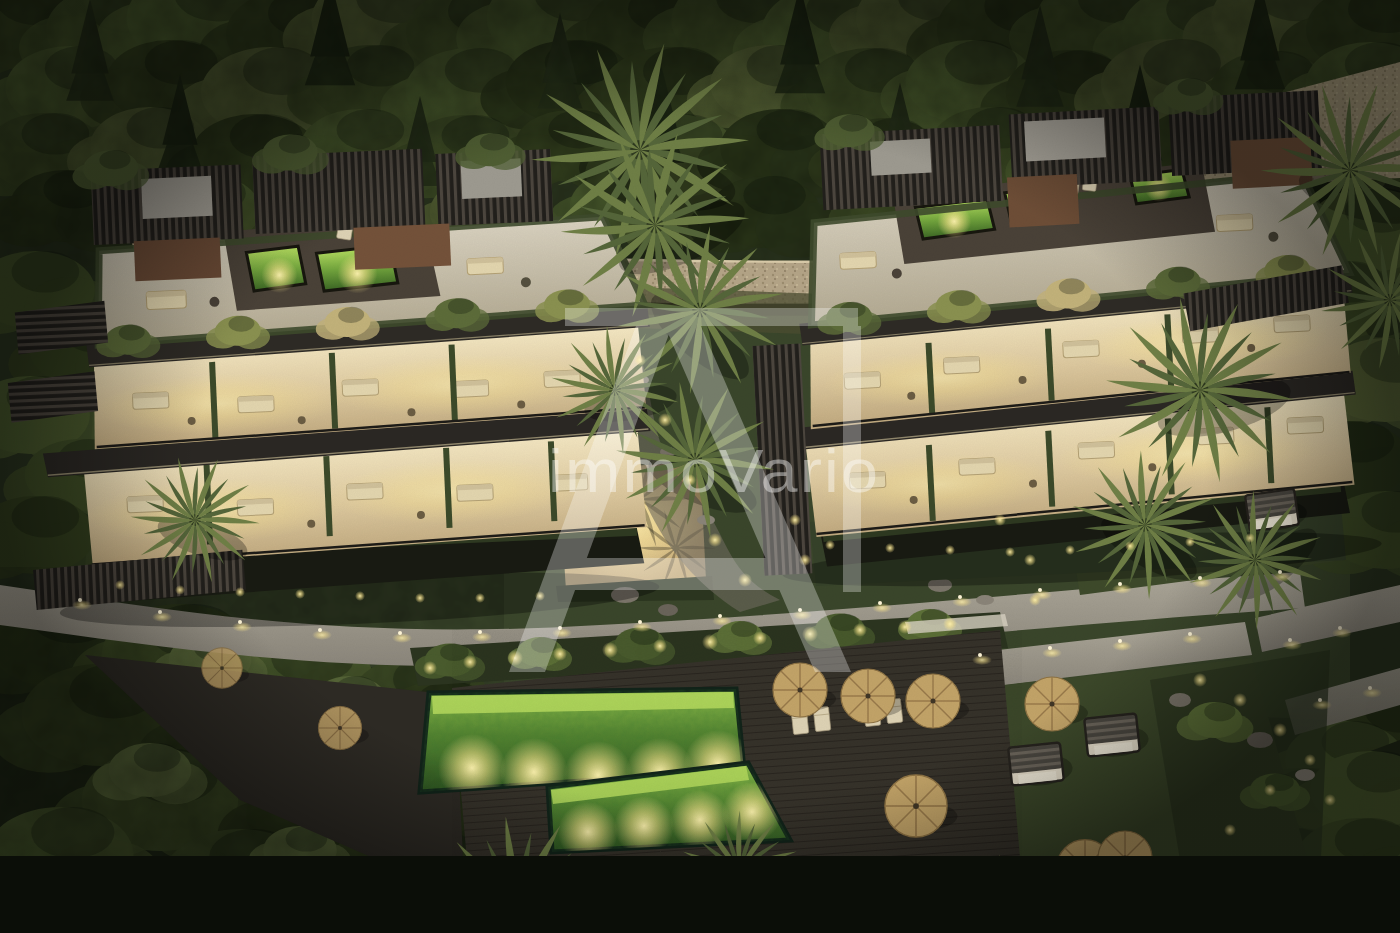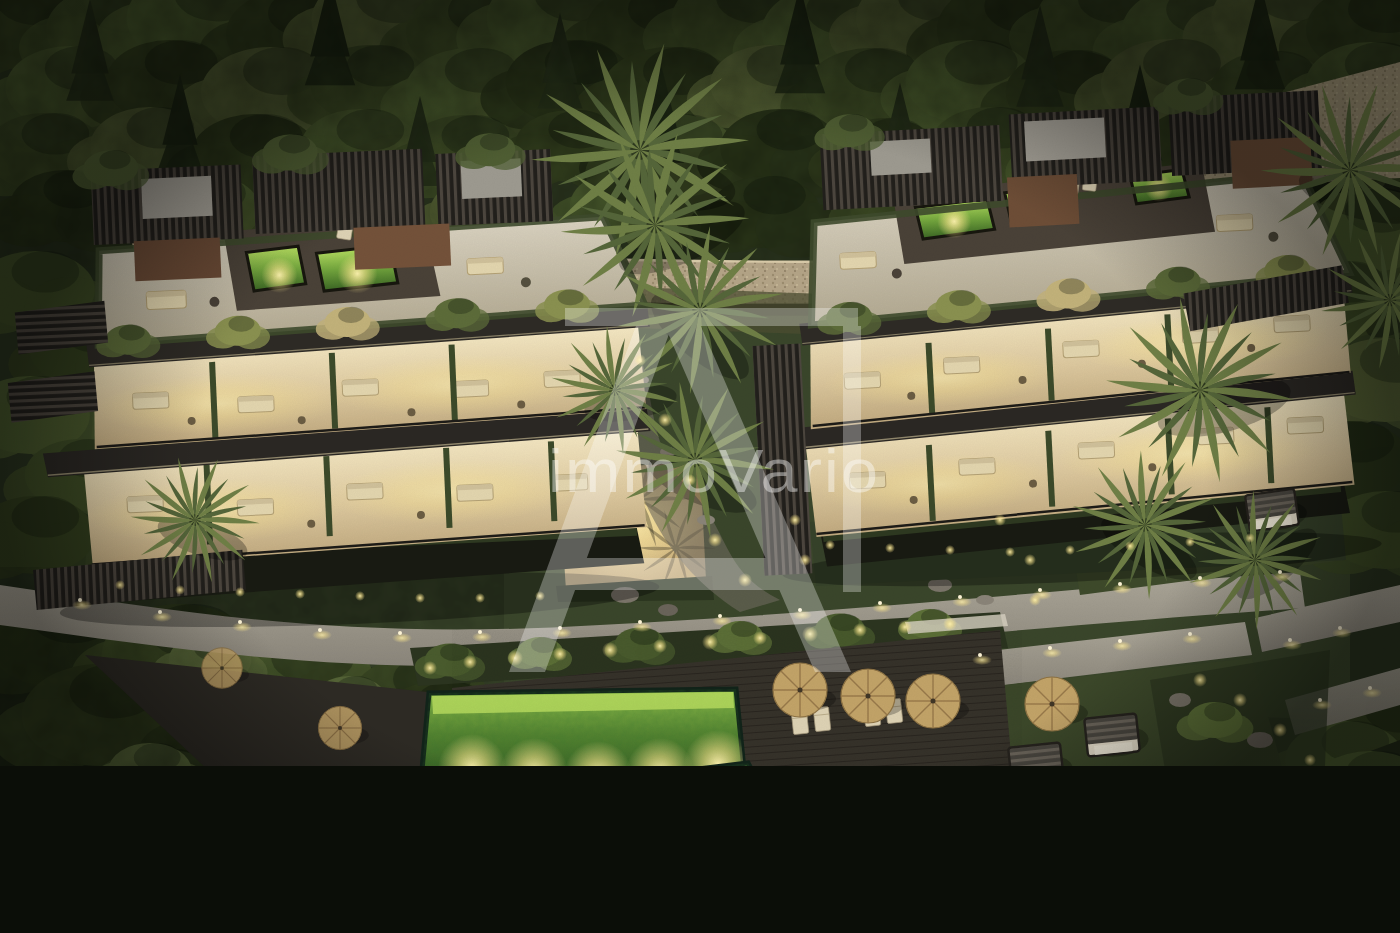--- a/index.html
+++ b/index.html
@@ -1,16 +1,16 @@
 <!DOCTYPE html>
 <html><head>
 <meta charset="utf-8">
 <style>
   html,body{margin:0;padding:0;background:#0b0e08;}
-  .stage{position:relative;width:1400px;height:766px;overflow:hidden;background:#1c2414;}
+  .stage{position:relative;width:1400px;height:856px;overflow:hidden;background:#1c2414;}
   svg{display:block;}
   .wm-text{font-family:"Liberation Sans","DejaVu Sans",sans-serif;font-weight:400;}
 </style>
 </head>
 <body>
 
 <div class="stage">
 <svg viewBox="0 0 1400 933" width="1400" height="933">
 <defs>
   <linearGradient id="terr" x1="0" y1="0" x2="0" y2="1">

